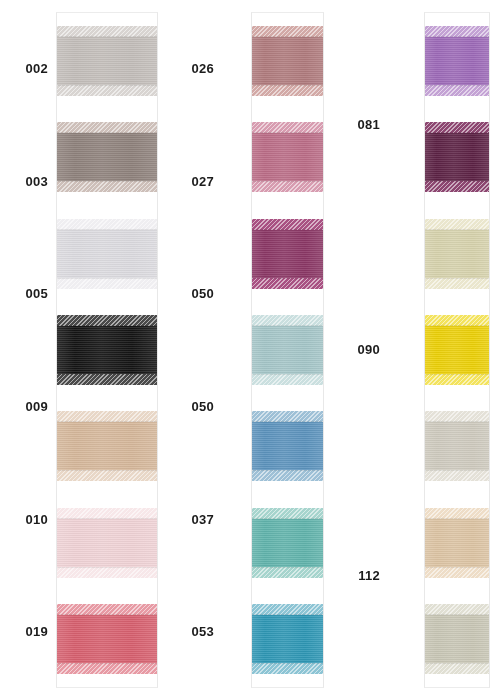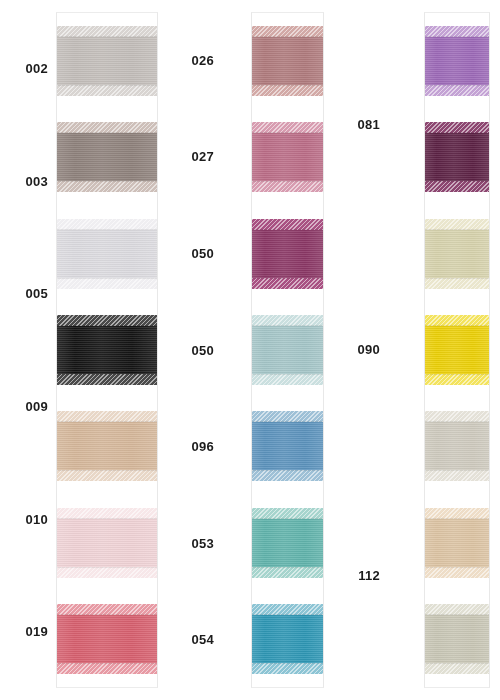--- a/index.html
+++ b/index.html
@@ -303,31 +303,26 @@
             <span class="code">050</span>
           </div>
         </div>
       <div class="row">
           <div class="label-cell">
             <span class="code">050</span>
           </div>
         </div>
       <div class="row">
           <div class="label-cell">
-            <span class="code">096</span>
+            <span class="code">037</span>
           </div>
         </div>
       <div class="row">
           <div class="label-cell">
             <span class="code">053</span>
-          </div>
-        </div>
-      <div class="row">
-          <div class="label-cell">
-            <span class="code">054</span>
           </div>
         </div>
     </div>
     <div class="swatch-col">
       <div class="row">
           <div class="swatch-cell">
             <div class="ribbon" title="026" style="--c: #b07b7d; --e: #d2a9a6;">
               <div class="body"></div>
               <div class="grain"></div>
               <div class="sheen"></div>

